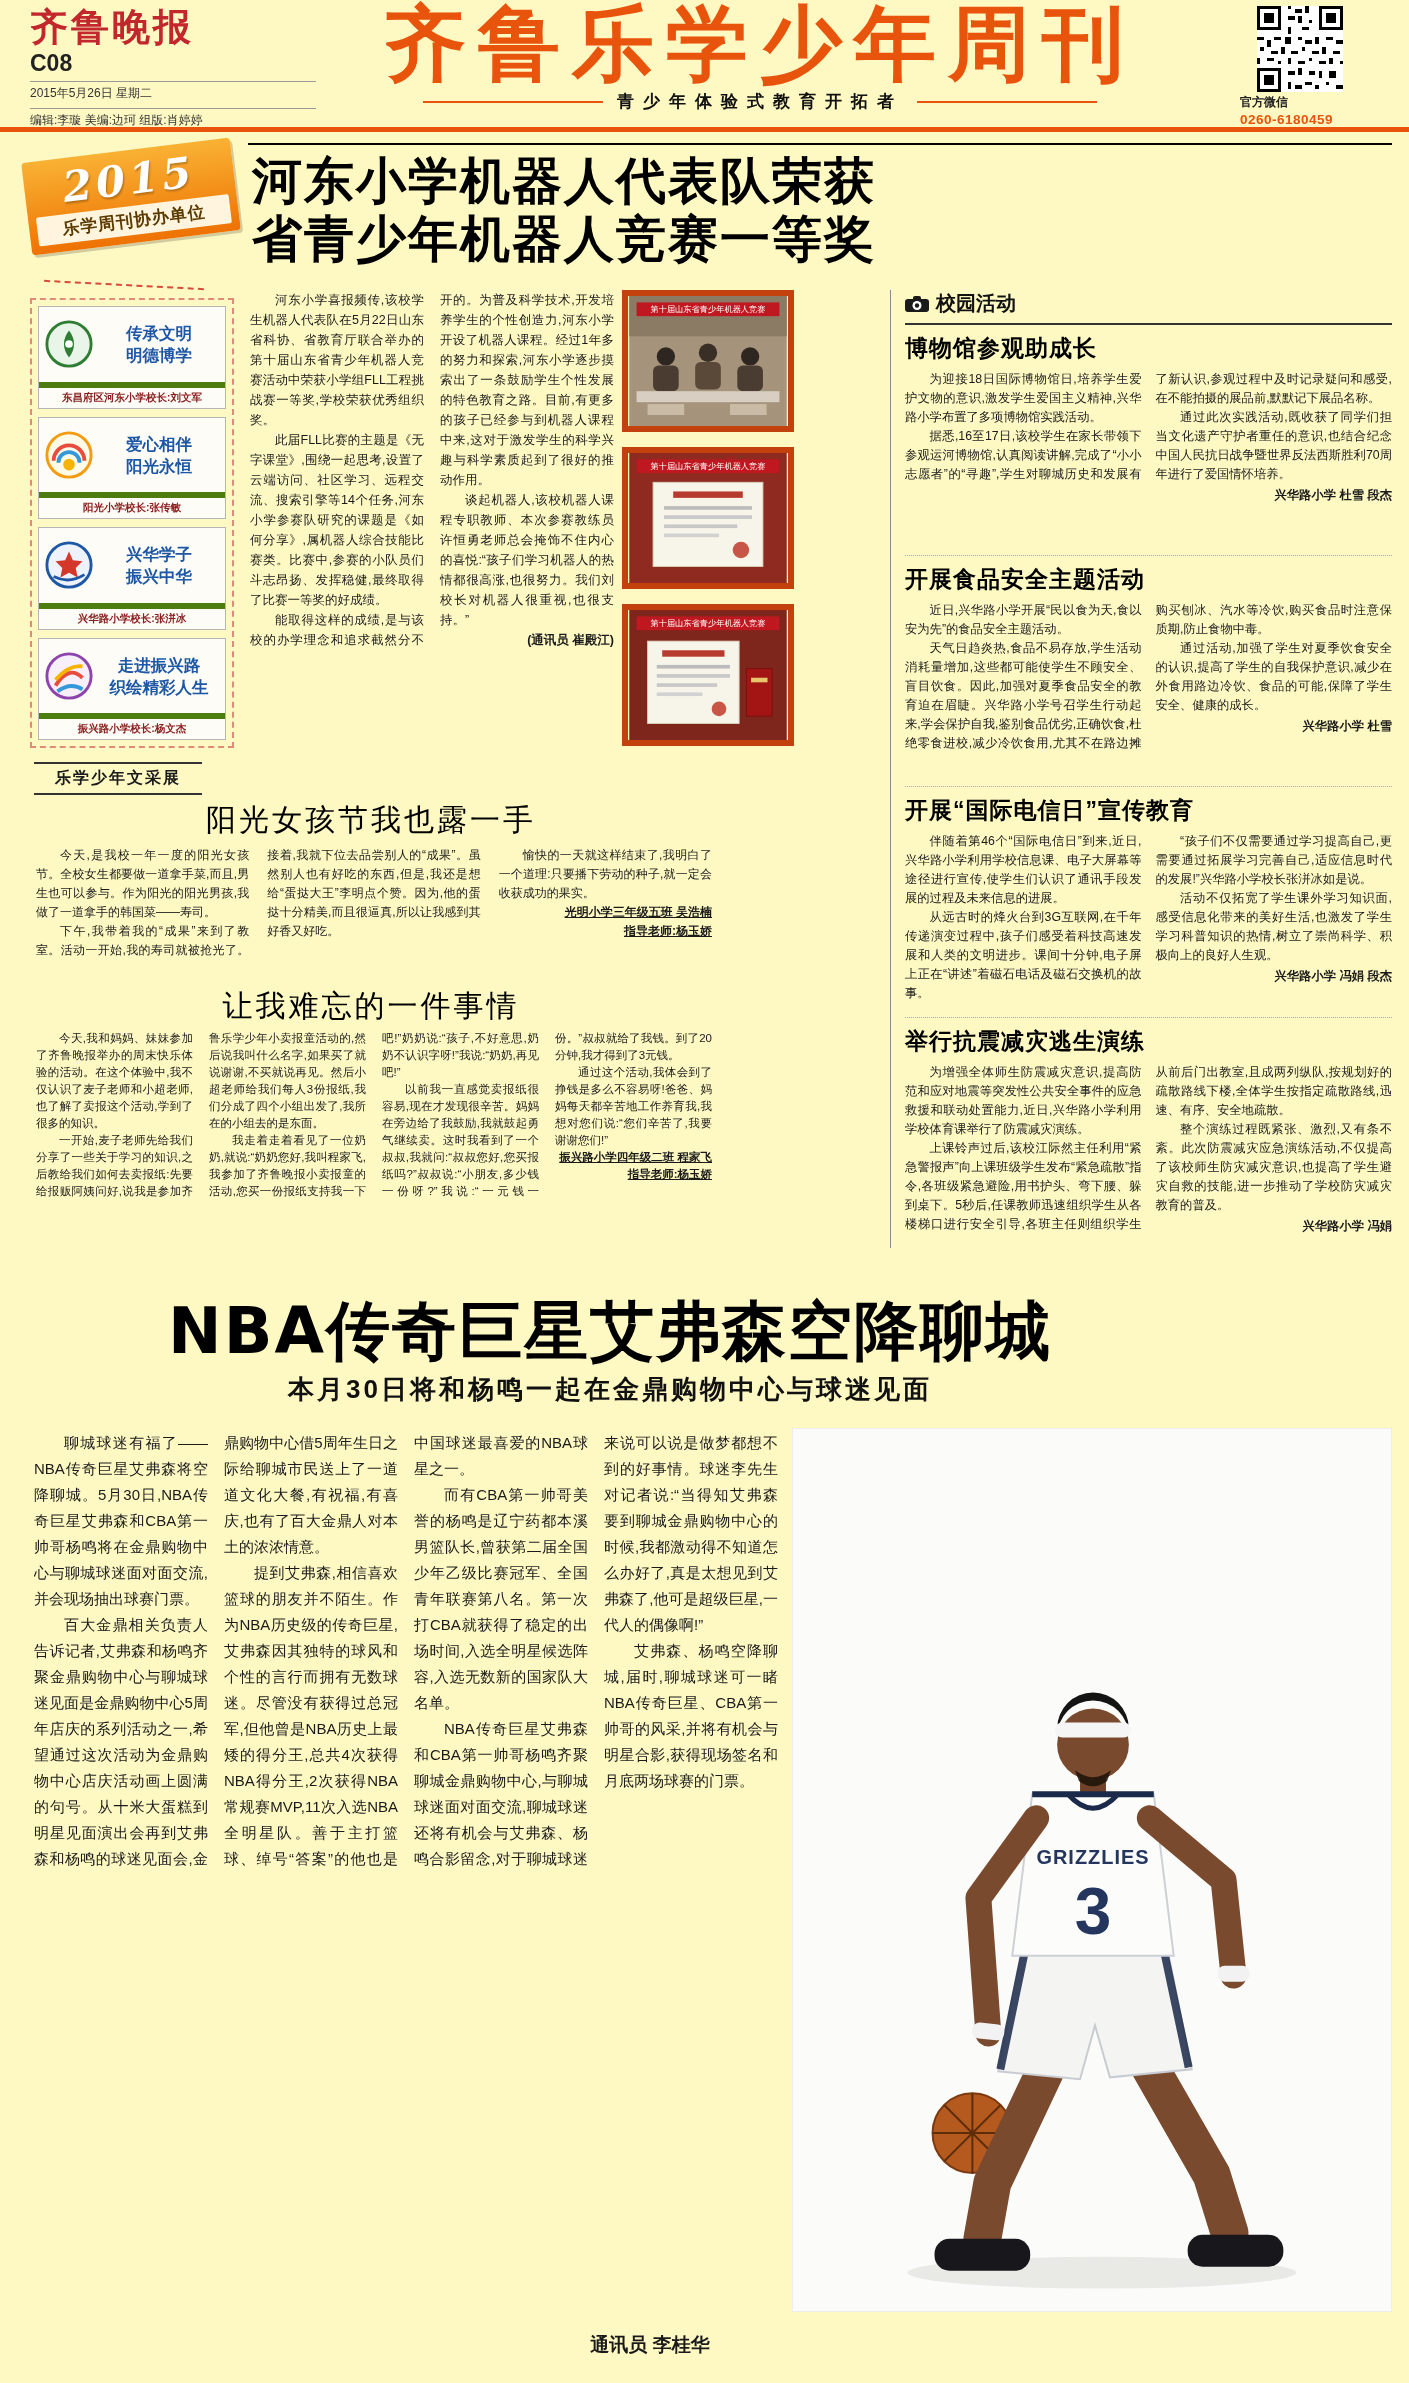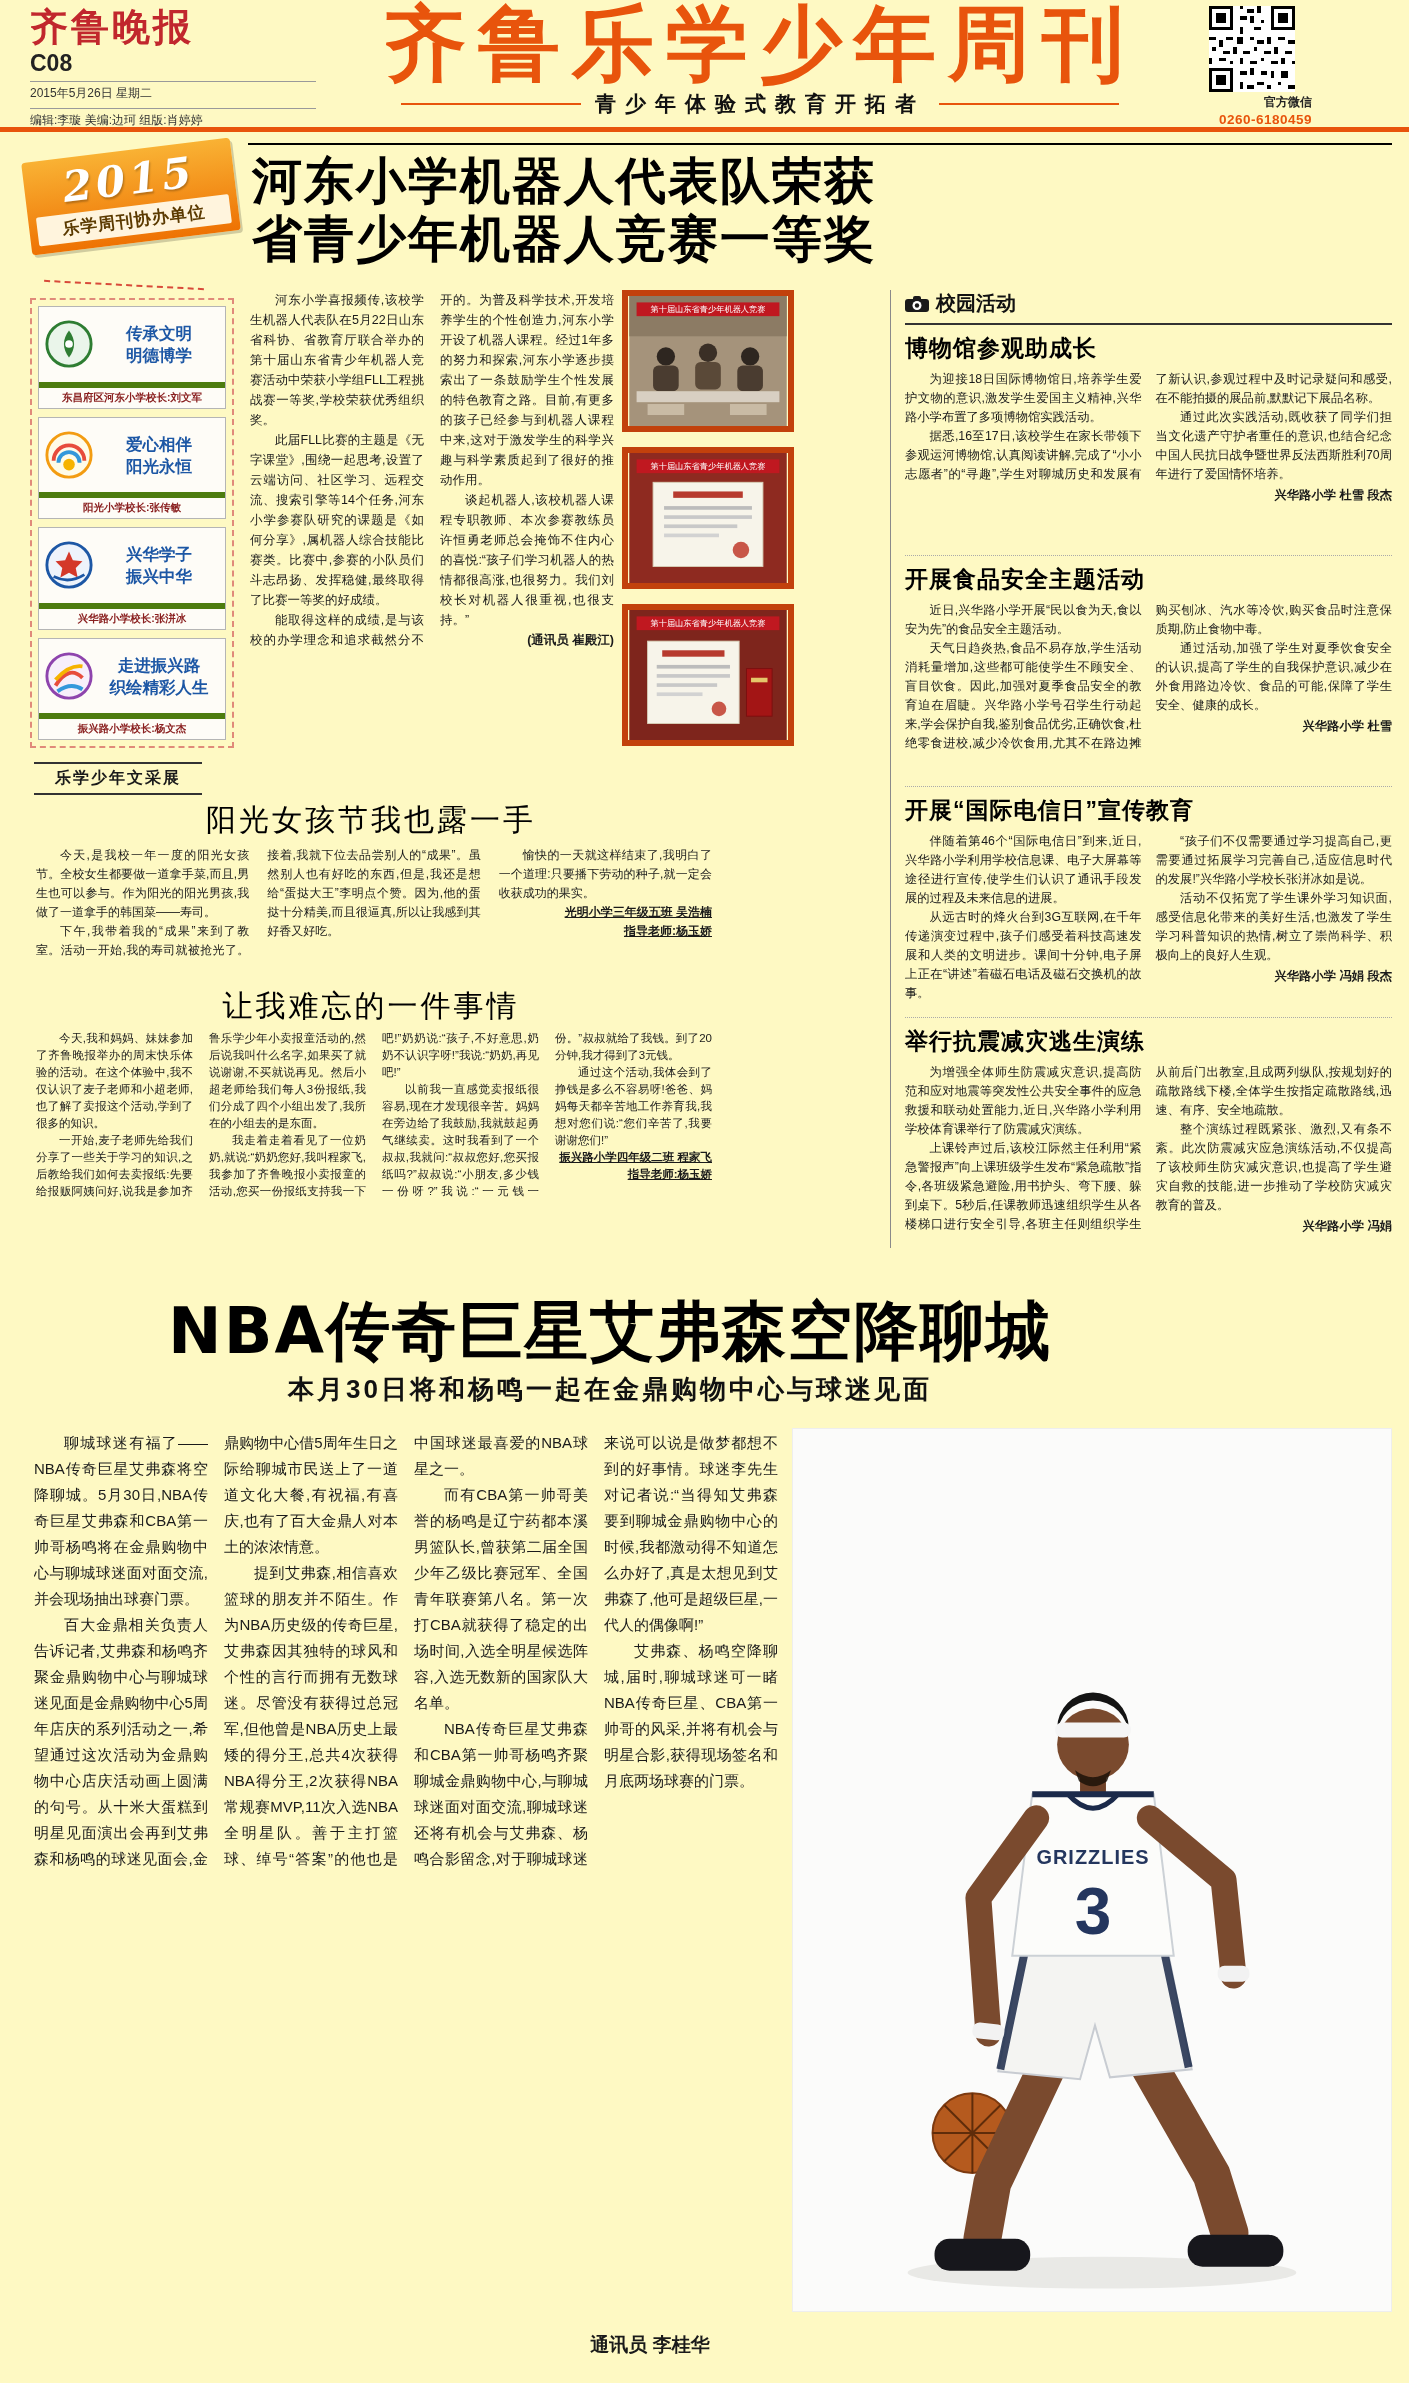--- a/index.html
+++ b/index.html
@@ -7,22 +7,22 @@
         font-family:"Liberation Sans",sans-serif;color:#1a1a1a;padding-left:48px;}
   
   .hdr-left{position:absolute;left:30px;top:6px;width:300px;}
   .paper-name{font-family:"DejaVu Serif",serif;font-weight:bold;color:#c1272d;font-size:38px;line-height:42px;letter-spacing:3px;}
   .edition{font-weight:bold;font-size:23px;margin-top:2px;color:#222;}
   .hdr-meta{font-size:12px;color:#333;border-top:1px solid #9a9a9a;padding:3px 0 2px;margin-top:4px;width:286px;}
   .hdr-center{position:absolute;left:330px;top:0;width:860px;text-align:center;}
   .weekly-title{color:#e8540c;font-family:"DejaVu Sans",sans-serif;font-size:82px;line-height:88px;font-weight:900;letter-spacing:12px;white-space:nowrap;}
   .weekly-sub-row{margin-top:2px;display:flex;align-items:center;justify-content:center;gap:14px;}
   .sub-dash{flex:0 0 180px;height:2px;background:#e8540c;}
-  .weekly-subtitle{font-size:21px;font-weight:bold;letter-spacing:9px;color:#111;white-space:nowrap;}
-  .hdr-right{position:absolute;left:1192px;top:6px;width:120px;text-align:right;}
+  .weekly-subtitle{font-size:17px;font-weight:bold;letter-spacing:9px;color:#111;white-space:nowrap;}
+  .hdr-right{position:absolute;left:1240px;top:6px;width:120px;text-align:left;}
   .qr{width:86px;height:86px;display:block;margin:0 auto;}
   .wechat-label{font-size:12px;font-weight:bold;margin-top:2px;color:#222;}
   .wechat-phone{font-size:13.5px;font-weight:bold;color:#e8540c;margin-top:1px;letter-spacing:0.5px;}
   .hdr-rule{position:absolute;left:0;top:127px;width:1409px;height:5px;background:#e8540c;}
   
   .lead-rule{position:absolute;left:248px;top:143px;width:1144px;height:2px;background:#000;}
   .lead-headline{position:absolute;left:252px;top:152px;width:920px;font-family:"DejaVu Sans",sans-serif;
                  font-size:50px;line-height:58px;font-weight:900;letter-spacing:2px;color:#000;}
   
   .ribbon{position:absolute;left:26px;top:150px;width:210px;height:134px;}

